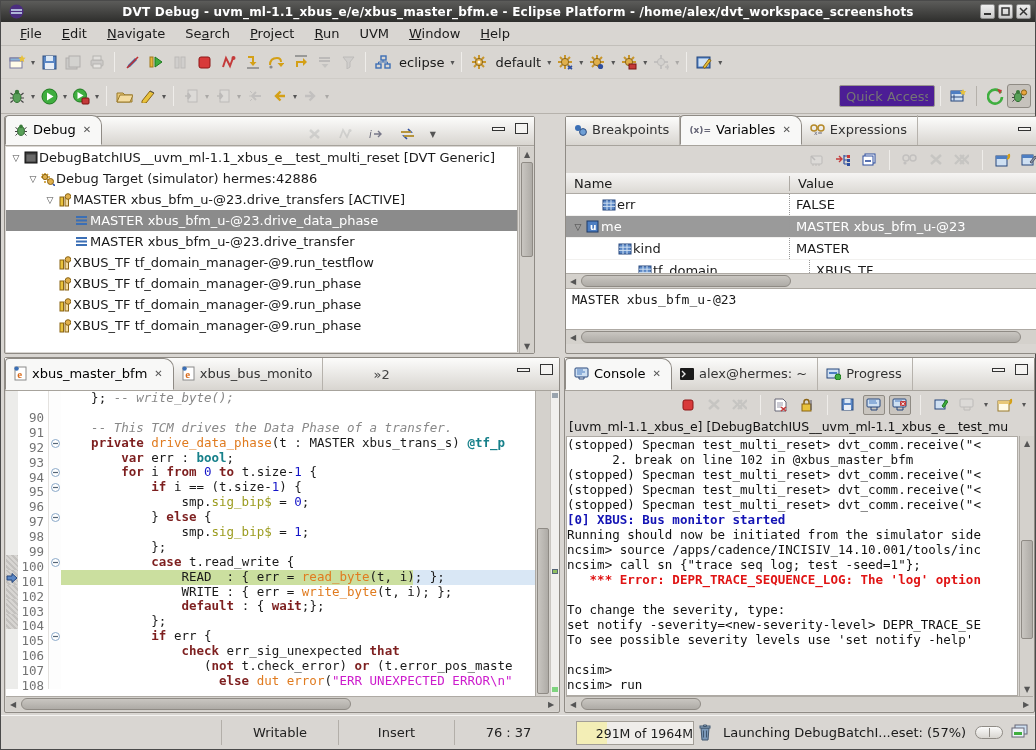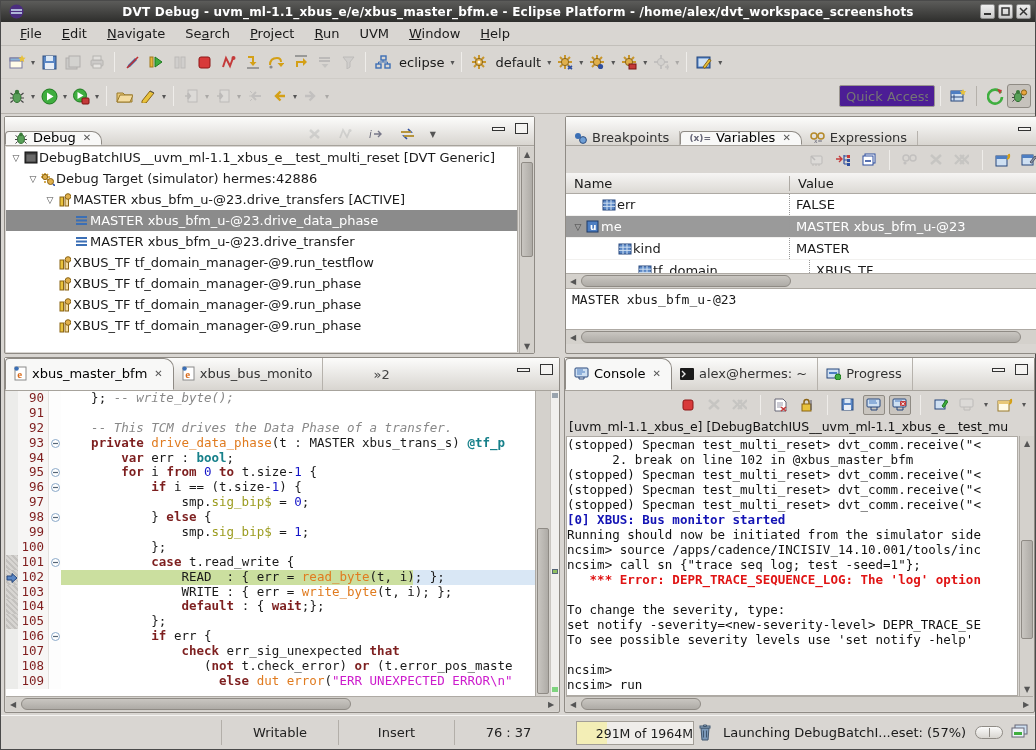--- a/index.html
+++ b/index.html
@@ -28,21 +28,21 @@
   .chev { font-size:8px; color:#555; padding:0 2px; }
   .tsep { width:1px; height:20px; background:#b5b1ab; margin:0 5px; border-right:1px solid #efedea; }
   .disabled { opacity:.35; filter:grayscale(90%); }
   .combo-label { padding:0 4px; font-size:13px; }
   #quick-access { width:96px; height:22px; border:1px solid #9a968f; border-radius:2px; background:#4c1d95; color:#9a9a9a; font-size:13px; padding:2px 6px; font-family:inherit; }
   .spacer { flex:1; }
 
   
   .panel { position:absolute; background:#d9d6d2; border:1px solid #8f8b85; border-radius:2px; }
   .tabbar { display:flex; align-items:flex-end; height:29px; background:linear-gradient(#fcfcfb,#d8d5d0); border-bottom:1px solid #a7a39c; position:relative; }
-  .tab { display:flex; align-items:center; gap:5px; padding:4px 10px 5px 8px; height:14px; font-size:13px; color:#333; border-right:1px solid #b6b2ac; background:transparent; }
+  .tab { display:flex; align-items:center; gap:5px; padding:4px 10px 5px 8px; height:30px; font-size:13px; color:#333; border-right:1px solid #b6b2ac; background:transparent; }
   .tab.active { background:#f8f8f7; border:1px solid #8f8b85; border-bottom:1px solid #f8f8f7; border-radius:4px 10px 0 0; color:#000; }
   .tab .close { font-size:10px; color:#555; margin-left:2px; }
   .minmax { position:absolute; right:6px; top:6px; display:flex; gap:10px; }
   .mm { width:13px; height:11px; border:1.5px solid #333; background:#f4f3f1; }
   .mm.min { height:4px; margin-top:4px; border-width:1.5px; }
   .view-toolbar { display:flex; align-items:center; justify-content:flex-end; gap:4px; height:27px; padding:0 6px; background:#d9d6d2; }
   .vbtn { display:inline-flex; align-items:center; justify-content:center; width:22px; height:20px; border-radius:2px; }
   .vbtn.pressed { background:#c9c5bf; border:1px solid #8f8b84; }
 
   
@@ -67,21 +67,21 @@
   .var-row.selected { background:#9a9a9a; color:#fff; }
   .var-name { width:224px; display:flex; align-items:center; border-right:1px dotted #999; height:100%; white-space:nowrap; overflow:hidden; }
   .var-value { flex:1; padding-left:6px; white-space:nowrap; overflow:hidden; }
   #vars-detail { background:#fff; height:41px; border-top:1px solid #aeaaa4; font-family:"DejaVu Sans Mono",monospace; font-size:13px; padding:3px 6px; position:relative; }
 
   
   #editor-body { position:absolute; left:1px; right:1px; top:33px; bottom:16px; background:#fff; overflow:hidden; }
   .ed-line { display:flex; height:14.9px; font-family:"DejaVu Sans Mono",monospace; font-size:12.5px; line-height:14.9px; white-space:pre; }
   .ed-ruler { width:12px; flex:none; background:#ececea; position:relative; }
   .ed-ruler.hatch { background:repeating-linear-gradient(45deg,#d7d5d2 0 2px,#c3c1be 2px 4px); }
-  .ed-num { width:30px; flex:none; text-align:right; padding-right:4px; color:#7f1d1d; background:#f7f6f5; }
+  .ed-num { width:30px; flex:none; text-align:right; padding-right:4px; color:#737373; background:#f7f6f5;margin-top:20px; }
   .ed-fold { width:13px; flex:none; background:#fdfdfd; border-left:1px solid #e4e2df; display:flex; align-items:center; justify-content:center; }
   .ed-code { flex:1; }
   .ed-line.current .ed-code { background:linear-gradient(90deg,#cbdf9f 0 352px,#d9e7f5 352px 100%); }
   .k{color:#7d1f1f;font-weight:bold} .f{color:#e07b1f} .n{color:#1414c8} .t{color:#17808a;font-weight:bold}
   .v{color:#9c9c20} .c{color:#888;font-style:italic} .s{color:#cc1ccc} .p{color:#1a1a1a}
   #ed-overview { position:absolute; right:0; top:0; bottom:0; width:9px; background:#f1f0ee; border-left:1px solid #c9c6c1; }
   .ov-mark { position:absolute; left:1px; width:6px; height:5px; }
 
   
   #console-label { height:17px; font-size:12.5px; padding:1px 4px; white-space:nowrap; overflow:hidden; color:#111; }

